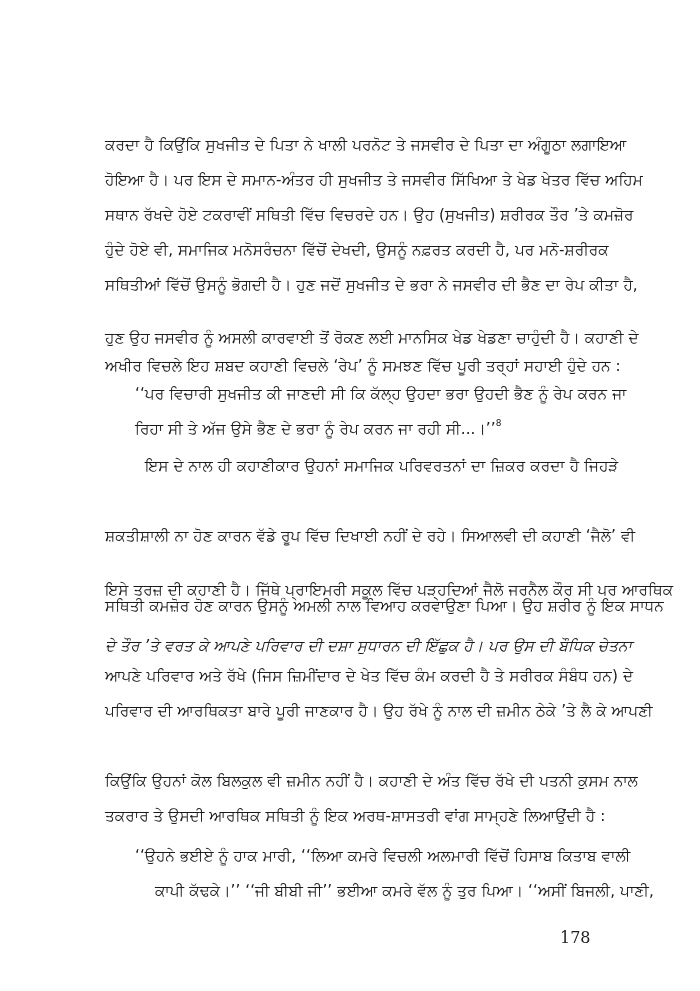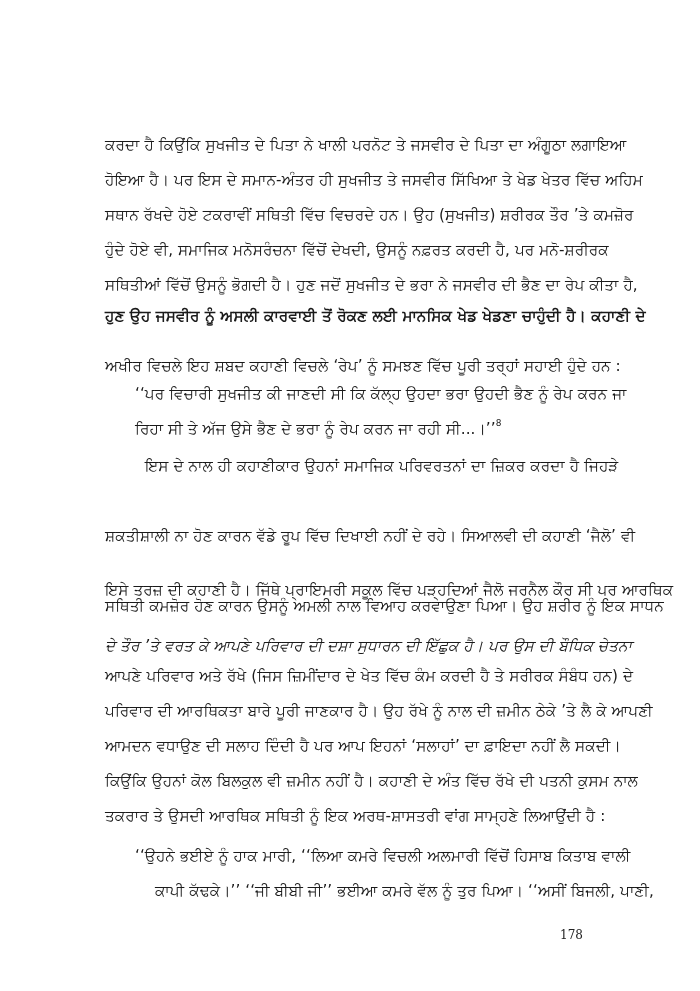--- a/index.html
+++ b/index.html
@@ -54,49 +54,48 @@
       position: relative;
       top: -2px;
       vertical-align: super;
     }
     .page-number {
       position: absolute;
       left: 560px;
       top: 928px;
       width: 40px;
       font-family: "DejaVu Serif", serif;
-      font-size: 12px;
+      font-size: 16px;
       color: #222;
       text-align: left;
     }
   </style>
 </head>
 <body>
 
 <div class="page">
 
   <div class="line" style="top:135px;">ਕਰਦਾ ਹੈ ਕਿਉਂਕਿ ਸੁਖਜੀਤ ਦੇ ਪਿਤਾ ਨੇ ਖਾਲੀ ਪਰਨੋਟ ਤੇ ਜਸਵੀਰ ਦੇ ਪਿਤਾ ਦਾ ਅੰਗੂਠਾ ਲਗਾਇਆ</div>
   <div class="line" style="top:170px;">ਹੋਇਆ ਹੈ। ਪਰ ਇਸ ਦੇ ਸਮਾਨ-ਅੰਤਰ ਹੀ ਸੁਖਜੀਤ ਤੇ ਜਸਵੀਰ ਸਿੱਖਿਆ ਤੇ ਖੇਡ ਖੇਤਰ ਵਿੱਚ ਅਹਿਮ</div>
   <div class="line" style="top:205px;">ਸਥਾਨ ਰੱਖਦੇ ਹੋਏ ਟਕਰਾਵੀਂ ਸਥਿਤੀ ਵਿੱਚ ਵਿਚਰਦੇ ਹਨ। ਉਹ (ਸੁਖਜੀਤ) ਸ਼ਰੀਰਕ ਤੌਰ ’ਤੇ ਕਮਜ਼ੋਰ</div>
   <div class="line" style="top:240px;">ਹੁੰਦੇ ਹੋਏ ਵੀ, ਸਮਾਜਿਕ ਮਨੋਸਰੰਚਨਾ ਵਿੱਚੋਂ ਦੇਖਦੀ, ਉਸਨੂੰ ਨਫ਼ਰਤ ਕਰਦੀ ਹੈ, ਪਰ ਮਨੋ-ਸ਼ਰੀਰਕ</div>
   <div class="line" style="top:275px;">ਸਥਿਤੀਆਂ ਵਿੱਚੋਂ ਉਸਨੂੰ ਭੋਗਦੀ ਹੈ। ਹੁਣ ਜਦੋਂ ਸੁਖਜੀਤ ਦੇ ਭਰਾ ਨੇ ਜਸਵੀਰ ਦੀ ਭੈਣ ਦਾ ਰੇਪ ਕੀਤਾ ਹੈ,</div>
-  <div class="line" style="top:306px;font-weight:bold;">ਹੁਣ ਉਹ ਜਸਵੀਰ ਨੂੰ ਅਸਲੀ ਕਾਰਵਾਈ ਤੋਂ ਰੋਕਣ ਲਈ ਮਾਨਸਿਕ ਖੇਡ ਖੇਡਣਾ ਚਾਹੁੰਦੀ ਹੈ। ਕਹਾਣੀ ਦੇ</div>
+  <div class="line" style="top:328px;">ਹੁਣ ਉਹ ਜਸਵੀਰ ਨੂੰ ਅਸਲੀ ਕਾਰਵਾਈ ਤੋਂ ਰੋਕਣ ਲਈ ਮਾਨਸਿਕ ਖੇਡ ਖੇਡਣਾ ਚਾਹੁੰਦੀ ਹੈ। ਕਹਾਣੀ ਦੇ</div>
   <div class="line last" style="top:356px;">ਅਖੀਰ ਵਿਚਲੇ ਇਹ ਸ਼ਬਦ ਕਹਾਣੀ ਵਿਚਲੇ ‘ਰੇਪ’ ਨੂੰ ਸਮਝਣ ਵਿੱਚ ਪੂਰੀ ਤਰ੍ਹਾਂ ਸਹਾਈ ਹੁੰਦੇ ਹਨ :</div>
 
   <div class="line quote" style="top:384px;">‘‘ਪਰ ਵਿਚਾਰੀ ਸੁਖਜੀਤ ਕੀ ਜਾਣਦੀ ਸੀ ਕਿ ਕੱਲ੍ਹ ਉਹਦਾ ਭਰਾ ਉਹਦੀ ਭੈਣ ਨੂੰ ਰੇਪ ਕਰਨ ਜਾ</div>
   <div class="line quote-cont last" style="top:419px;"><span>ਰਿਹਾ ਸੀ ਤੇ ਅੱਜ ਉਸੇ ਭੈਣ ਦੇ ਭਰਾ ਨੂੰ ਰੇਪ ਕਰਨ ਜਾ ਰਹੀ ਸੀ...।’’</span><sup>8</sup></div>
 
   <div class="line indent" style="top:456px;">ਇਸ ਦੇ ਨਾਲ ਹੀ ਕਹਾਣੀਕਾਰ ਉਹਨਾਂ ਸਮਾਜਿਕ ਪਰਿਵਰਤਨਾਂ ਦਾ ਜ਼ਿਕਰ ਕਰਦਾ ਹੈ ਜਿਹੜੇ</div>
   <div class="line" style="top:526px;">ਸ਼ਕਤੀਸ਼ਾਲੀ ਨਾ ਹੋਣ ਕਾਰਨ ਵੱਡੇ ਰੂਪ ਵਿੱਚ ਦਿਖਾਈ ਨਹੀਂ ਦੇ ਰਹੇ। ਸਿਆਲਵੀ ਦੀ ਕਹਾਣੀ ‘ਜੈਲੋ’ ਵੀ</div>
   <div class="line" style="top:580px;">ਇਸੇ ਤਰਜ਼ ਦੀ ਕਹਾਣੀ ਹੈ। ਜਿੱਥੇ ਪ੍ਰਾਇਮਰੀ ਸਕੂਲ ਵਿੱਚ ਪੜ੍ਹਦਿਆਂ ਜੈਲੋ ਜਰਨੈਲ ਕੌਰ ਸੀ ਪਰ ਆਰਥਿਕ</div>
   <div class="line" style="top:596px;">ਸਥਿਤੀ ਕਮਜ਼ੋਰ ਹੋਣ ਕਾਰਨ ਉਸਨੂੰ ਅਮਲੀ ਨਾਲ ਵਿਆਹ ਕਰਵਾਉਣਾ ਪਿਆ। ਉਹ ਸ਼ਰੀਰ ਨੂੰ ਇਕ ਸਾਧਨ</div>
   <div class="line" style="top:636px;font-style:italic;">ਦੇ ਤੌਰ ’ਤੇ ਵਰਤ ਕੇ ਆਪਣੇ ਪਰਿਵਾਰ ਦੀ ਦਸ਼ਾ ਸੁਧਾਰਨ ਦੀ ਇੱਛੁਕ ਹੈ। ਪਰ ਉਸ ਦੀ ਬੌਧਿਕ ਚੇਤਨਾ</div>
   <div class="line" style="top:666px;">ਆਪਣੇ ਪਰਿਵਾਰ ਅਤੇ ਰੱਖੇ (ਜਿਸ ਜ਼ਿਮੀਂਦਾਰ ਦੇ ਖੇਤ ਵਿੱਚ ਕੰਮ ਕਰਦੀ ਹੈ ਤੇ ਸਰੀਰਕ ਸੰਬੰਧ ਹਨ) ਦੇ</div>
   <div class="line" style="top:701px;">ਪਰਿਵਾਰ ਦੀ ਆਰਥਿਕਤਾ ਬਾਰੇ ਪੂਰੀ ਜਾਣਕਾਰ ਹੈ। ਉਹ ਰੱਖੇ ਨੂੰ ਨਾਲ ਦੀ ਜ਼ਮੀਨ ਠੇਕੇ ’ਤੇ ਲੈ ਕੇ ਆਪਣੀ</div>
-  <div class="line" style="top:736px;">ਆਮਦਨ ਵਧਾਉਣ ਦੀ ਸਲਾਹ ਦਿੰਦੀ ਹੈ ਪਰ ਆਪ ਇਹਨਾਂ ‘ਸਲਾਹਾਂ’ ਦਾ ਫ਼ਾਇਦਾ ਨਹੀਂ ਲੈ ਸਕਦੀ।</div>
   <div class="line" style="top:771px;">ਕਿਉਂਕਿ ਉਹਨਾਂ ਕੋਲ ਬਿਲਕੁਲ ਵੀ ਜ਼ਮੀਨ ਨਹੀਂ ਹੈ। ਕਹਾਣੀ ਦੇ ਅੰਤ ਵਿੱਚ ਰੱਖੇ ਦੀ ਪਤਨੀ ਕੁਸਮ ਨਾਲ</div>
   <div class="line last" style="top:806px;">ਤਕਰਾਰ ਤੇ ਉਸਦੀ ਆਰਥਿਕ ਸਥਿਤੀ ਨੂੰ ਇਕ ਅਰਥ-ਸ਼ਾਸਤਰੀ ਵਾਂਗ ਸਾਮ੍ਹਣੇ ਲਿਆਉਂਦੀ ਹੈ :</div>
 
   <div class="line quote" style="top:846px;">‘‘ਉਹਨੇ ਭਈਏ ਨੂੰ ਹਾਕ ਮਾਰੀ, ‘‘ਲਿਆ ਕਮਰੇ ਵਿਚਲੀ ਅਲਮਾਰੀ ਵਿੱਚੋਂ ਹਿਸਾਬ ਕਿਤਾਬ ਵਾਲੀ</div>
   <div class="line quote-cont" style="top:881px;margin-left:20px;">ਕਾਪੀ ਕੱਢਕੇ।’’ ‘‘ਜੀ ਬੀਬੀ ਜੀ’’ ਭਈਆ ਕਮਰੇ ਵੱਲ ਨੂੰ ਤੁਰ ਪਿਆ। ‘‘ਅਸੀਂ ਬਿਜਲੀ, ਪਾਣੀ,</div>
 
   <div class="page-number">178</div>
 </div>
 
 </body></html>

